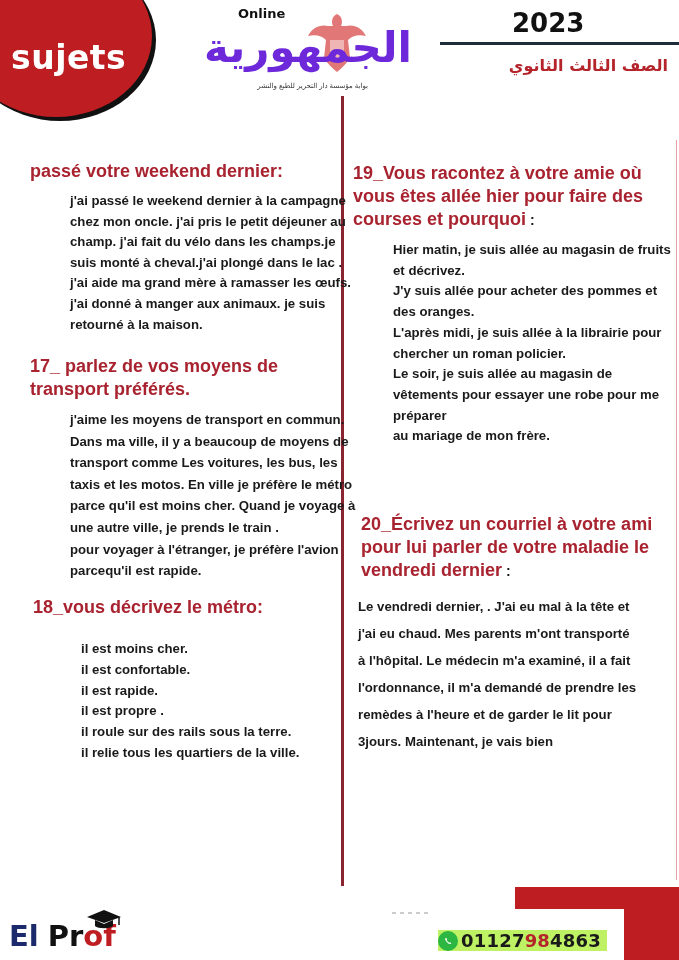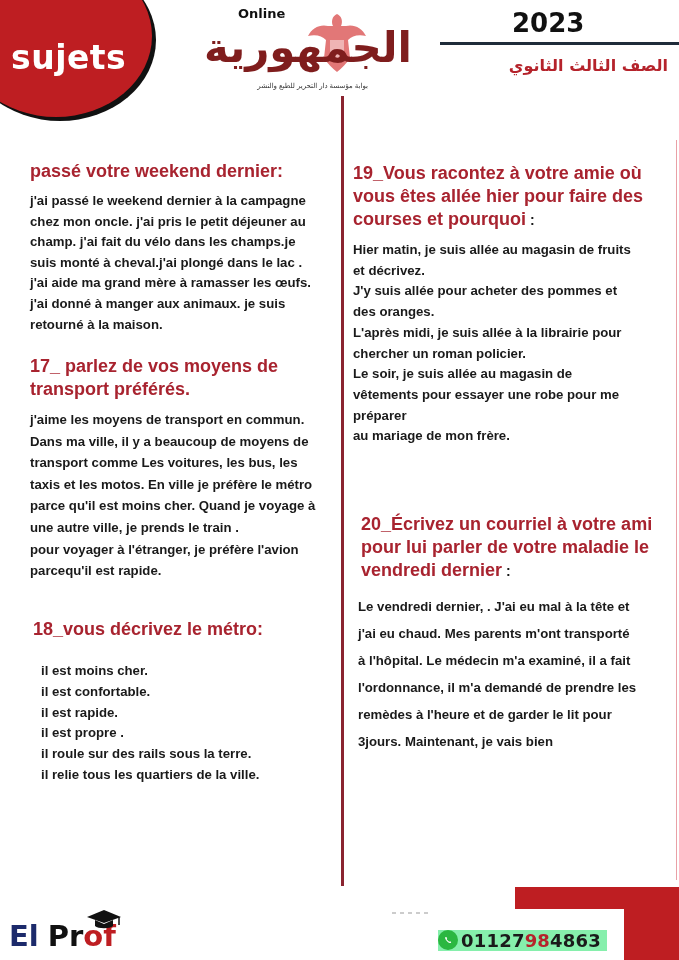--- a/index.html
+++ b/index.html
@@ -22,21 +22,21 @@
     .logo-online {
       position: absolute; left: 16px; top: 2px;
       font-family: "DejaVu Sans", sans-serif; font-weight: bold; font-size: 13px; color: #111;
     }
     .logo-eagle {
       position: absolute; left: 80px; top: 6px; width: 70px; height: 64px;
     }
     .logo-main {
       position: absolute; left: 0px; top: 16px; width: 190px;
       font-family: "DejaVu Sans", sans-serif; font-weight: bold; font-size: 42px;
-      color: #7f1d1d; direction: rtl; text-align: center; letter-spacing: -1px;
+      color: #6d28d9; direction: rtl; text-align: center; letter-spacing: -1px;
       line-height: 56px;
     }
     .logo-sub {
       position: absolute; left: 6px; top: 78px; width: 140px;
       font-family: Liberation Sans, sans-serif; font-size: 7px; color: #333; direction: rtl; text-align: right;
     }
 
     .year {
       position: absolute; left: 512px; top: 8px;
       font-family: "DejaVu Sans", sans-serif; font-weight: bold; font-size: 26px; color: #111;
@@ -60,33 +60,33 @@
 
     
     .section { position: absolute; }
     .q-title {
       font-family: "Liberation Sans", sans-serif; font-weight: bold;
       color: #a8232f; font-size: 18px; line-height: 23px;
     }
     .q-title .colon { color: #1a1a1a; font-size: 14px; }
     .answer {
       font-family: "Liberation Sans", sans-serif; font-weight: bold;
-      color: #1a1a1a; font-size: 13.2px;
+      color: #1a1a1a; font-size: 13.2px; margin-left: 40px;
     }
     .answer .line { display: block; white-space: nowrap; }
 
     #s16 { left: 30px; top: 160px; width: 300px; }
     #s16 .answer { margin-top: 8px; }
     #s16 .answer .line { line-height: 20.6px; }
 
     #s17 { left: 30px; top: 355px; width: 305px; }
     #s17 .answer { margin-top: 8px; }
     #s17 .answer .line { line-height: 21.6px; }
 
-    #s18 { left: 33px; top: 618px; width: 300px; }
+    #s18 { left: 33px; top: 596px; width: 300px; }
     #s18 .answer { margin-top: 20px; padding-left: 8px; }
     #s18 .answer .line { line-height: 20.8px; }
 
     #s19 { left: 353px; top: 162px; width: 320px; }
     #s19 .answer { margin-top: 8px; }
     #s19 .answer .line { line-height: 20.7px; }
 
     #s20 { left: 361px; top: 513px; width: 315px; }
     #s20 .answer { margin-top: 10px; margin-left: -3px; }
     #s20 .answer .line { line-height: 27px; }
@@ -101,22 +101,22 @@
     .footer-dots {
       position: absolute; left: 392px; top: 912px; width: 40px; height: 2px;
       background: repeating-linear-gradient(90deg, #ccc 0 4px, transparent 4px 8px);
     }
     .author {
       position: absolute; left: 443px; top: 960px;
       font-family: "DejaVu Sans", sans-serif; font-weight: bold; font-size: 15px; color: #1a1a1a;
       white-space: nowrap; background: #7dd3fc; padding-right: 4px;
     }
     .phone-row {
-      position: absolute; left: 438px; top: 930px; display: flex; align-items: flex-start; gap: 3px;
-      background: #86efac; padding-right: 6px;
+      position: absolute; left: 438px; top: 930px; display: flex; align-items: flex-end; gap: 3px;
+      background: #bef264; padding-right: 6px;
     }
     .wa-icon {
       width: 20px; height: 20px; border-radius: 50%; background: #2bb741;
       display: flex; align-items: center; justify-content: center;
     }
     .phone {
       font-family: "DejaVu Sans", sans-serif; font-weight: bold; font-size: 18px; color: #1a1a1a; letter-spacing: 0.2px;
     }
     .phone .red { color: #b5232b; }
 

